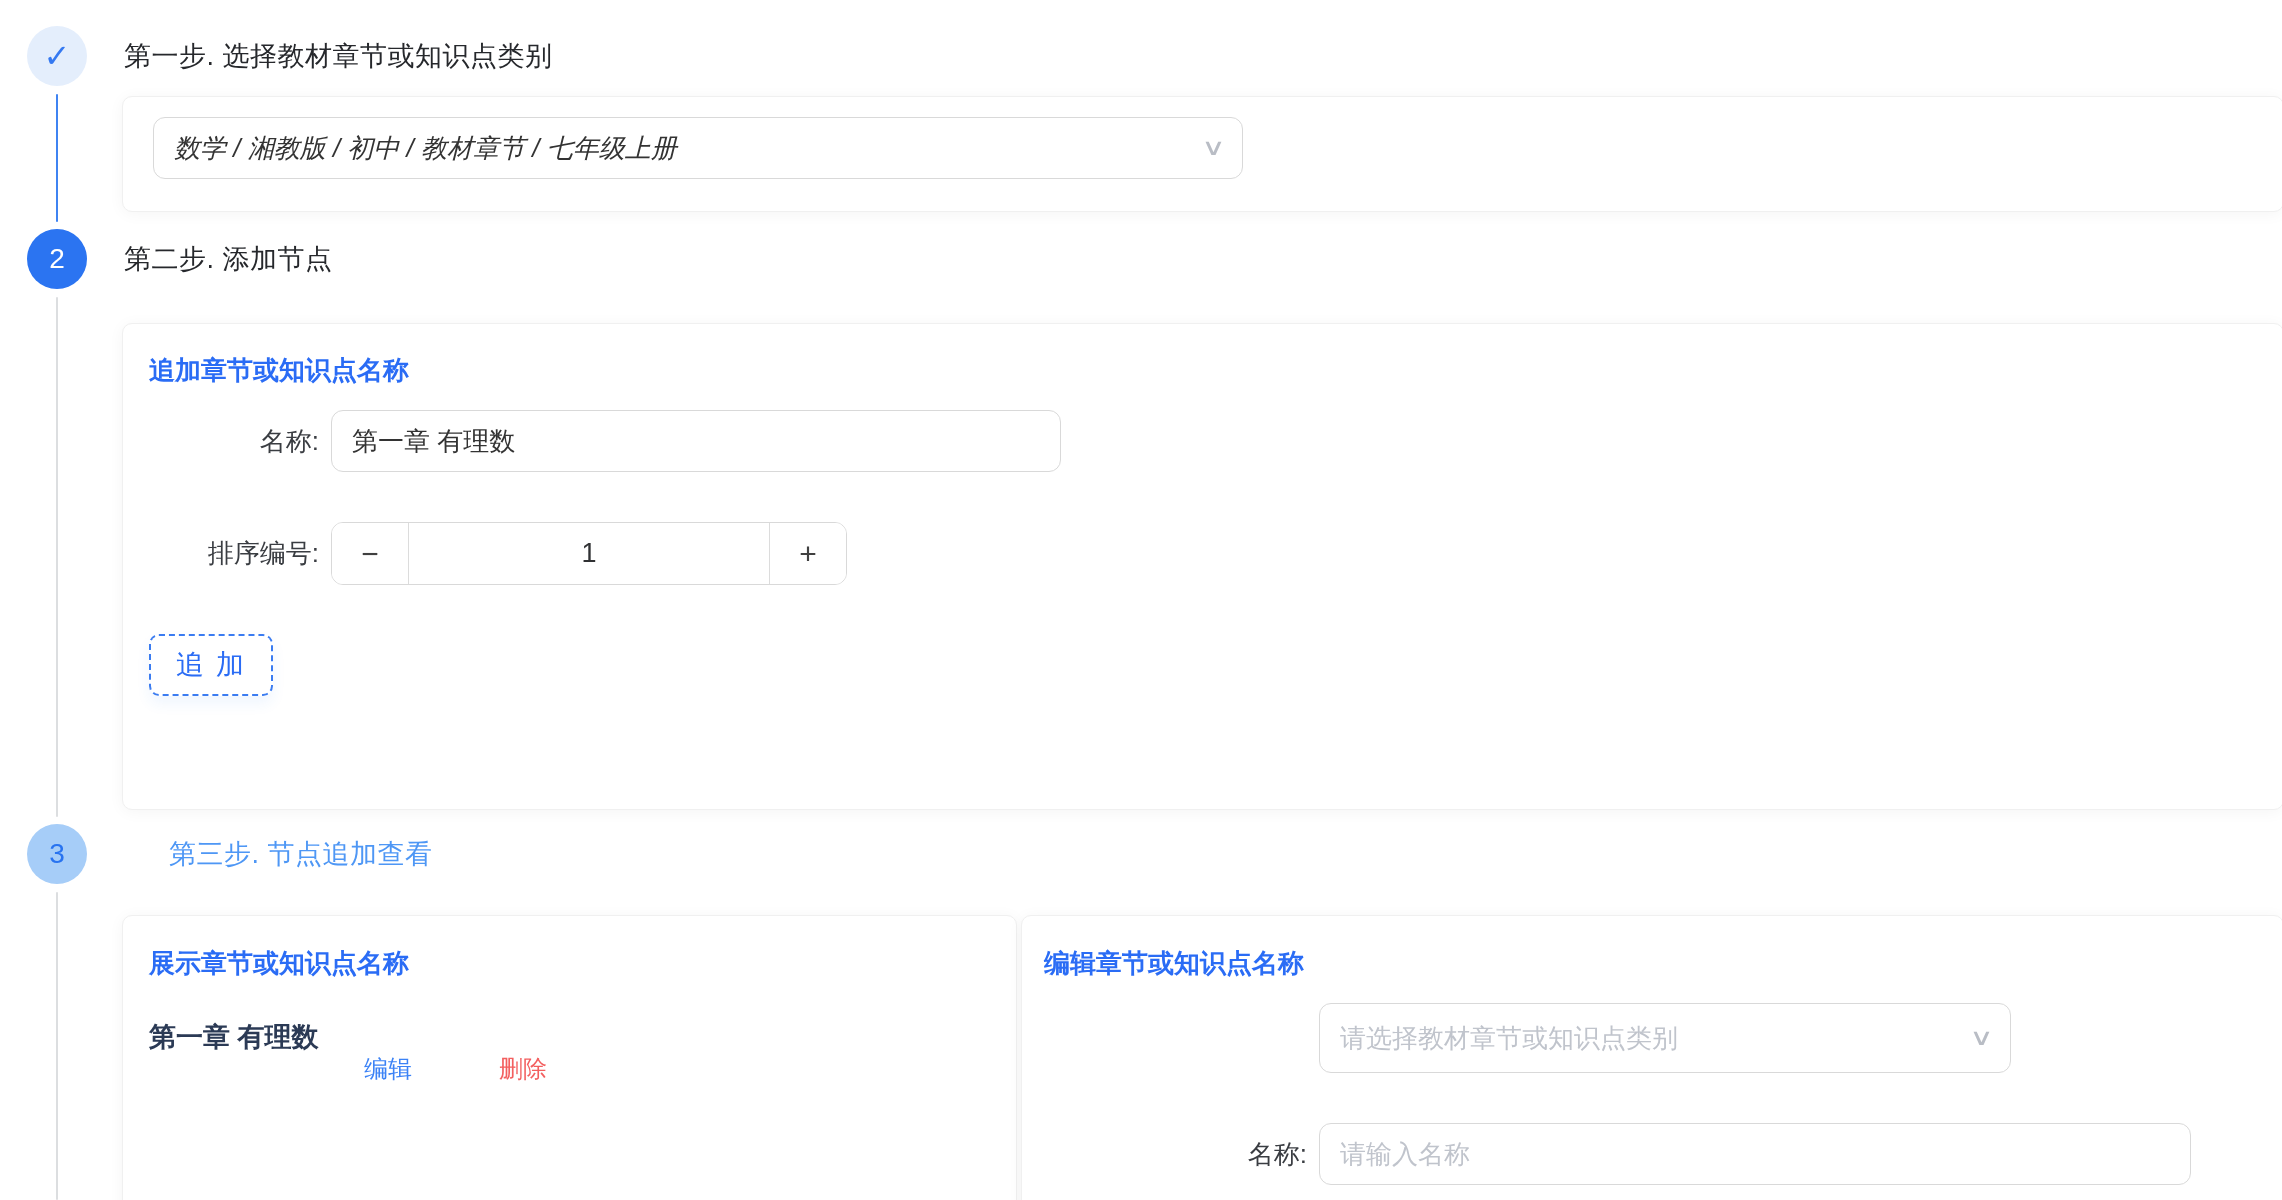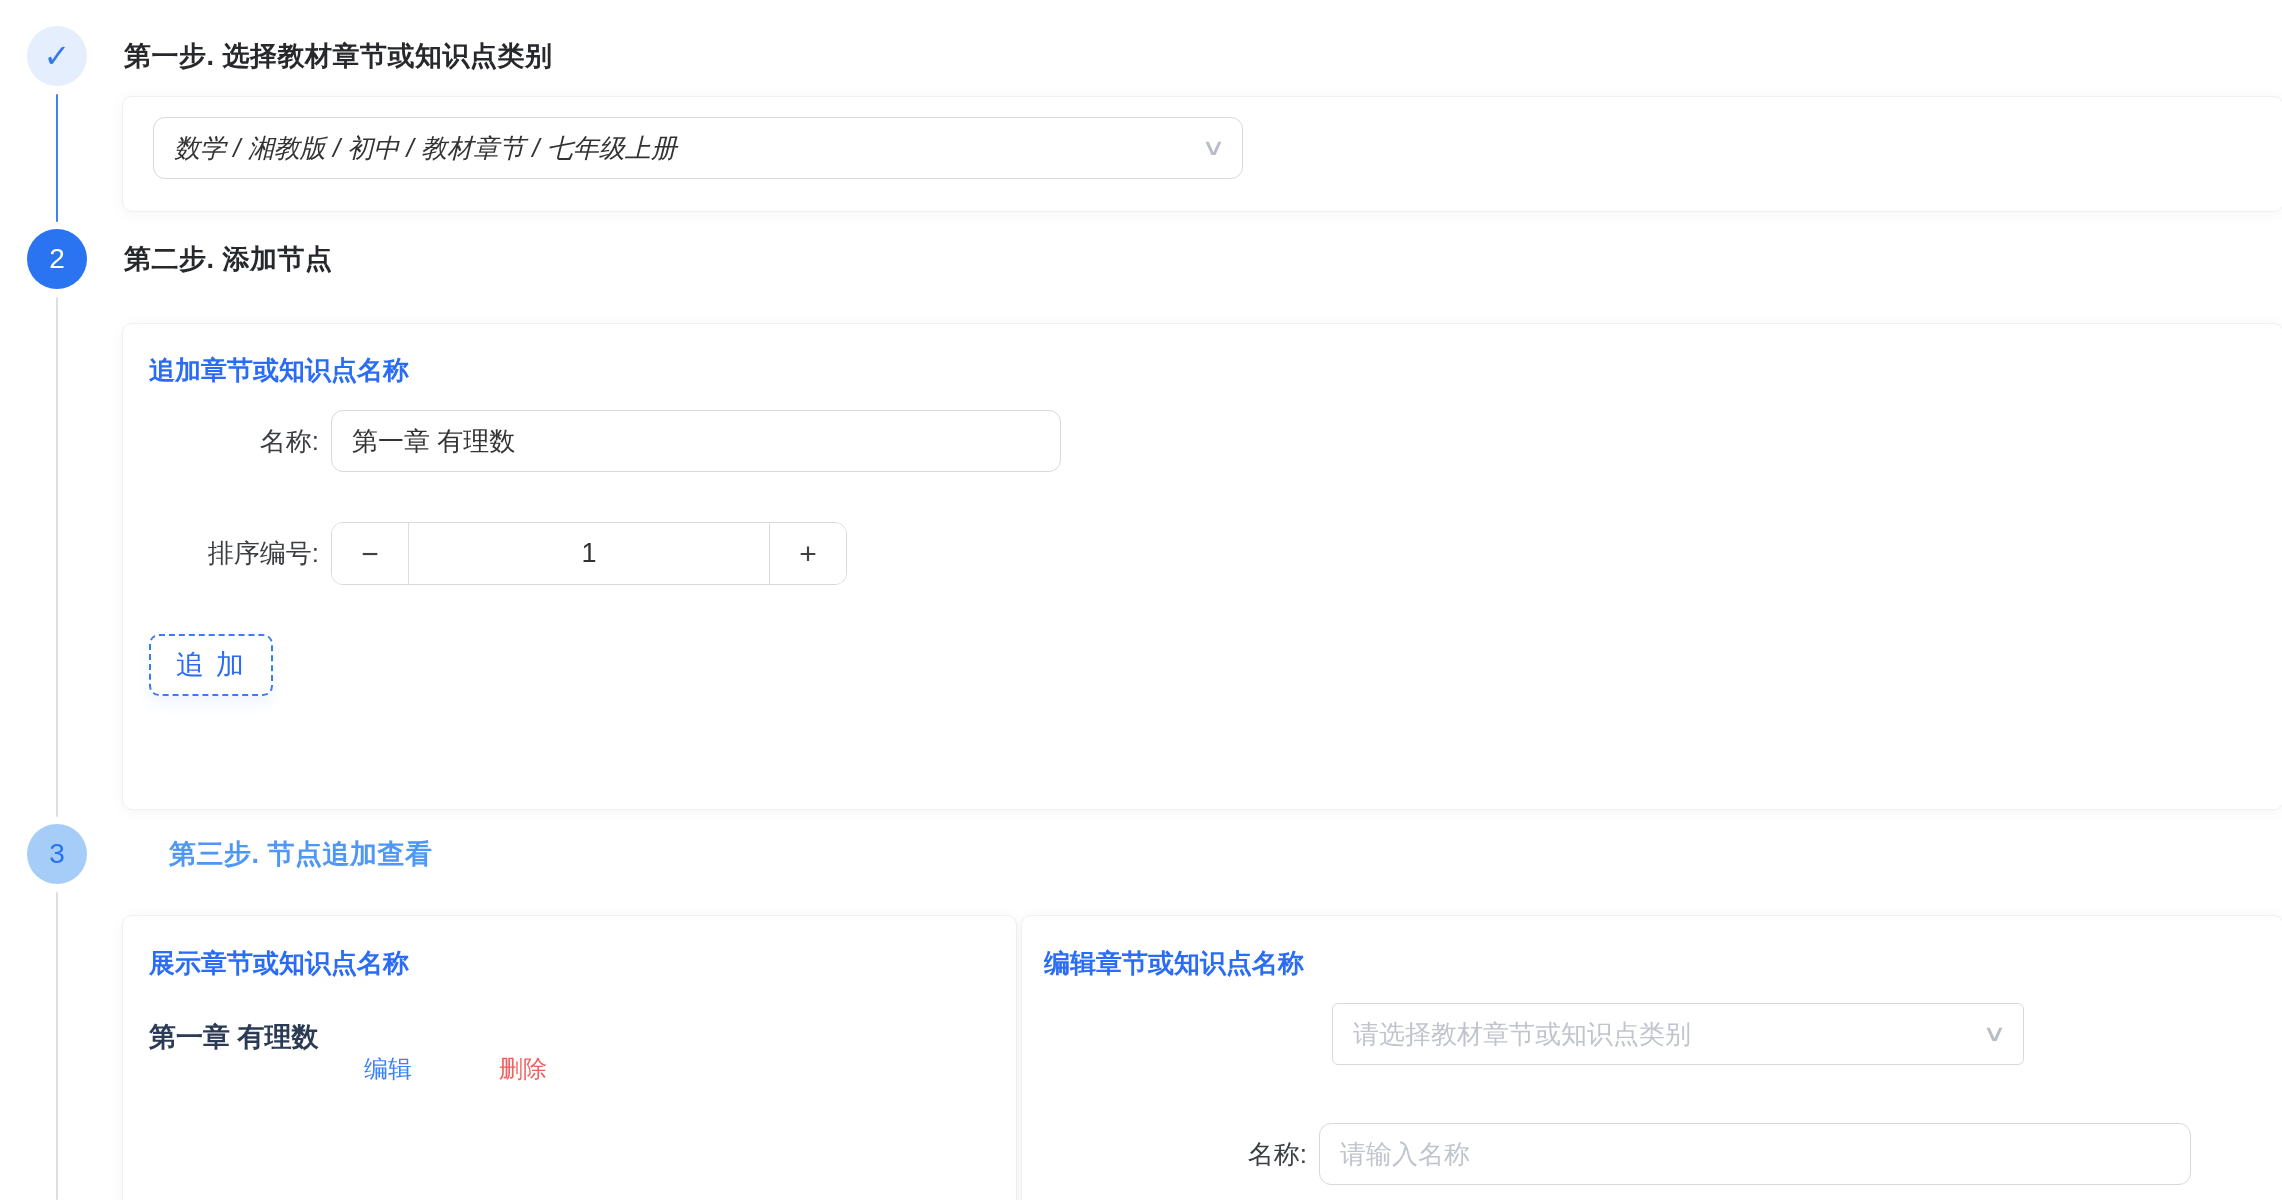--- a/index.html
+++ b/index.html
@@ -16,21 +16,21 @@
   }
   .circle.done{background:#e4eefc;}
   .circle.active{background:#2b74f1;color:#fff;}
   .circle.wait{background:#a6cdf8;color:#2873f0;}
   .check{color:#3579f1;font-size:32px;font-weight:700;line-height:1;}
   .tail{width:2px;border-radius:1px;}
   .tail.blue{background:#3f83f2;}
   .tail.gray{background:#dcdee0;}
   .step-title{
     height:60px;display:flex;align-items:center;
-    font-size:27px;font-weight:700;color:#26282c;letter-spacing:0.5px;
+    font-size:27px;font-weight:400;color:#26282c;letter-spacing:0.5px;
   }
   .step-title.blue{color:#4e97f5;margin-left:45px;}
   
   .card{
     background:#fff;border:1px solid #f0f0f0;border-radius:10px;
     box-shadow:0 2px 16px rgba(0,0,0,0.045);
   }
   .card-heading{
     font-size:26px;font-weight:700;color:#2a6cf5;
     display:flex;align-items:center;height:40px;
@@ -130,21 +130,21 @@
   <div class="abs card" style="left:122px;top:915px;width:893px;height:486px;border-radius:10px 10px 0 0;">
     <div class="abs card-heading" style="left:26px;top:27px;">展示章节或知识点名称</div>
     <div class="abs item-name" style="left:26px;top:103px;">第一章 有理数</div>
     <span class="abs link edit" style="left:241px;top:104px;">编辑</span>
     <span class="abs link delete" style="left:376px;top:104px;">删除</span>
   </div>
 
   <div class="abs card" style="left:1021px;top:915px;width:1261px;height:486px;border-radius:10px 10px 0 0;">
     <div class="abs card-heading" style="left:22px;top:27px;">编辑章节或知识点名称</div>
 
-    <div class="ctl abs" style="left:310px;top:87px;width:692px;height:62px;border-radius:6px;">
+    <div class="ctl abs" style="left:297px;top:87px;width:692px;height:70px;">
       <span class="val" style="color:#c0c4cc;">请选择教材章节或知识点类别</span>
       <span class="chevron">∨</span>
     </div>
 
     <div class="abs field-label" style="left:85px;top:207px;width:200px;">名称:</div>
     <div class="ctl abs" style="left:297px;top:207px;width:872px;height:62px;">
       <input class="txt" type="text" placeholder="请输入名称" style="">
     </div>
   </div>
 

